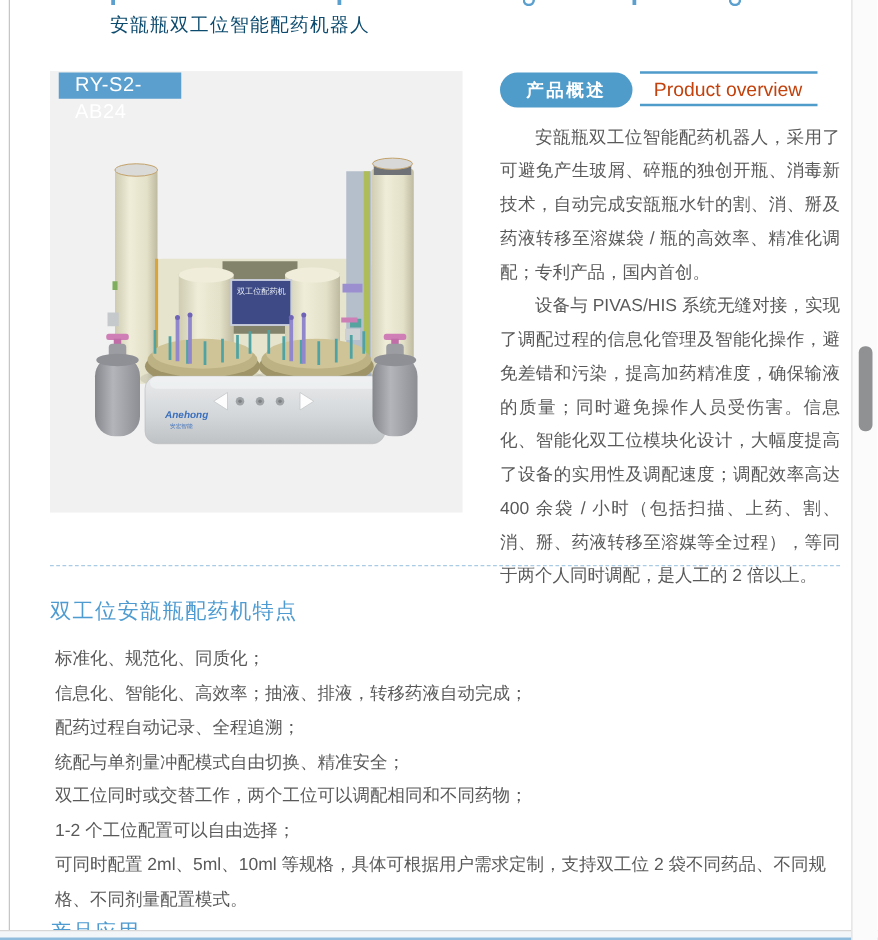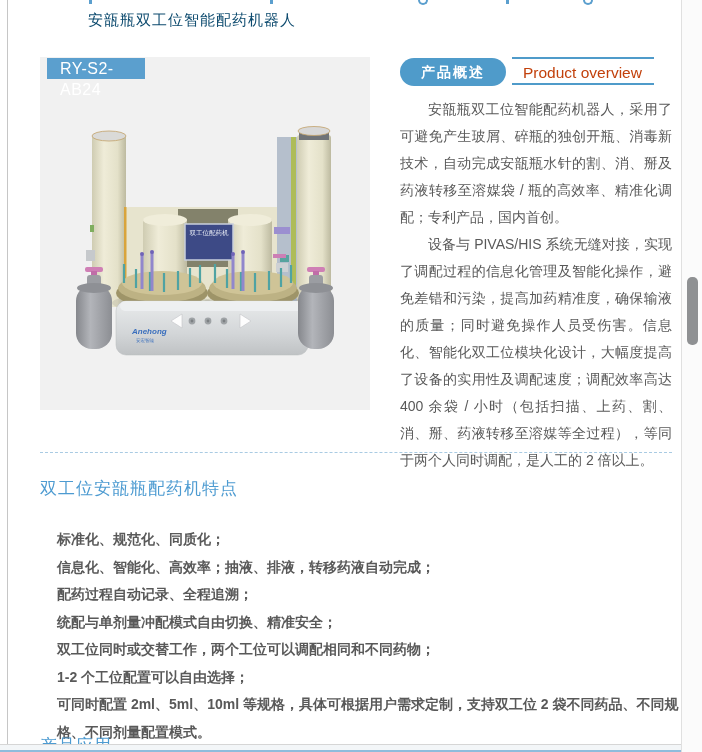--- a/index.html
+++ b/index.html
@@ -39,22 +39,22 @@
   .overview-text{margin-top:9px;font-size:14px;line-height:27px;text-align:justify;color:#595959;}
   .overview-text p{margin:0;text-indent:2em;}
   .dashed-divider{
     position:absolute;left:40px;top:452px;width:632px;border-top:1px dashed #a9cbe3;
   }
   .section-heading{
     position:absolute;left:40px;font-size:17px;font-weight:normal;color:#4d9bd1;letter-spacing:1px;
   }
   .features-heading{top:477px;}
   .features-list{
-    position:absolute;left:40px;top:509px;width:634px;margin:17px;padding:0;list-style:none;
-    font-size:14px;line-height:27.5px;color:#595959;font-weight:bold;
+    position:absolute;left:40px;top:509px;width:634px;margin:4px;padding:0;list-style:none;
+    font-size:14px;line-height:27.5px;color:#595959;
   }
   .applications-heading{top:734px;}
   
   .footer-strip{
     position:absolute;left:0;right:0;bottom:0;height:8px;background:#f3f6f8;
     border-top:1px solid #d6d6d6;border-bottom:2px solid #8fbcdc;box-sizing:border-box;z-index:20;
   }
   
   .scrollbar-track{
     position:absolute;right:0;top:0;bottom:0;width:20px;background:#fbfbfb;

